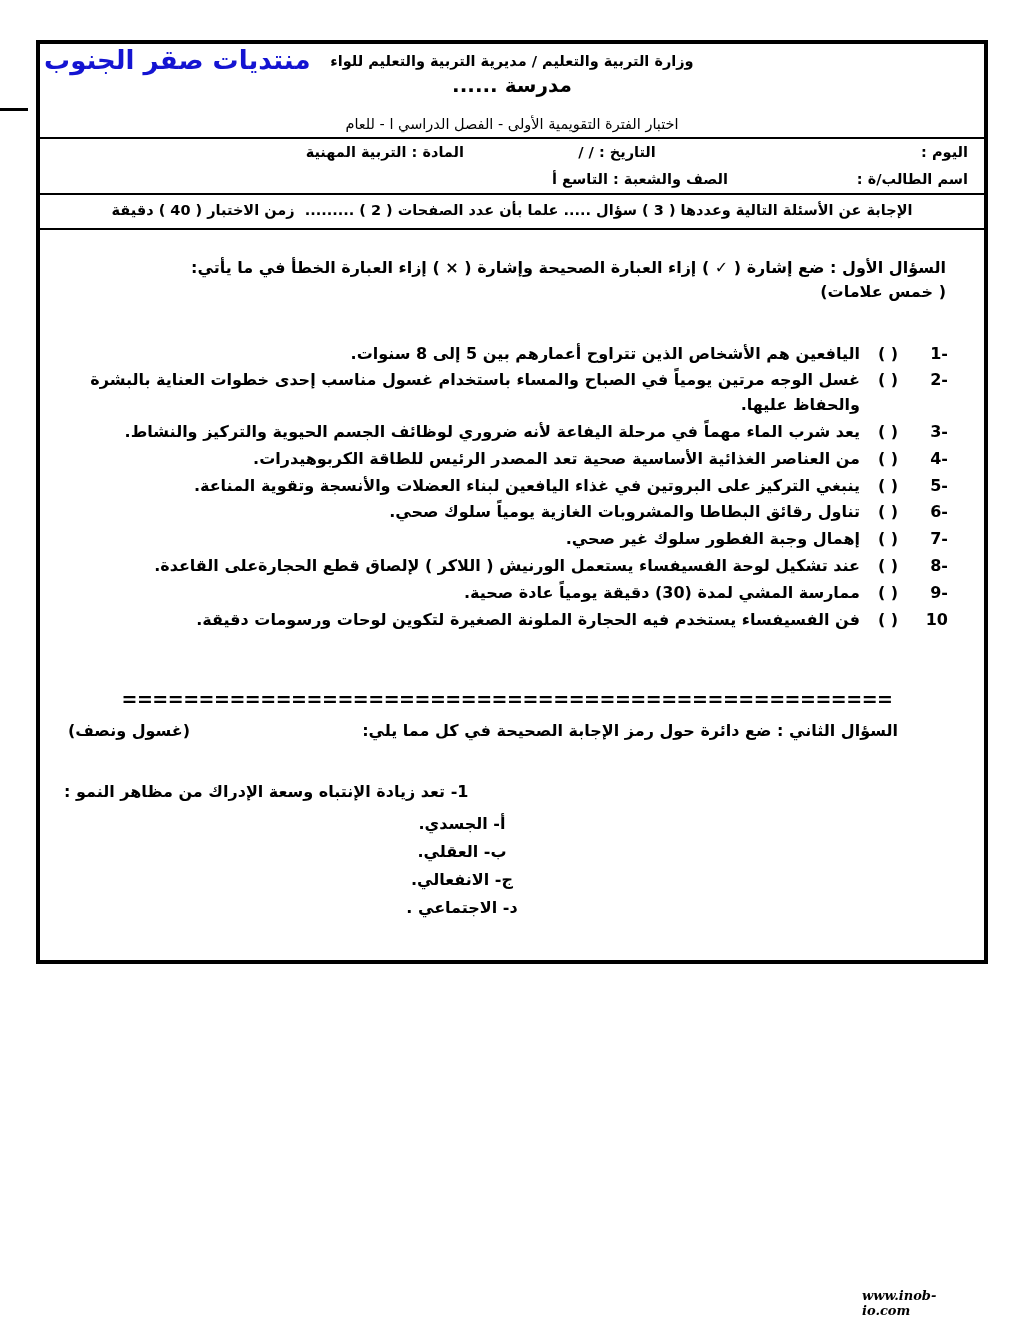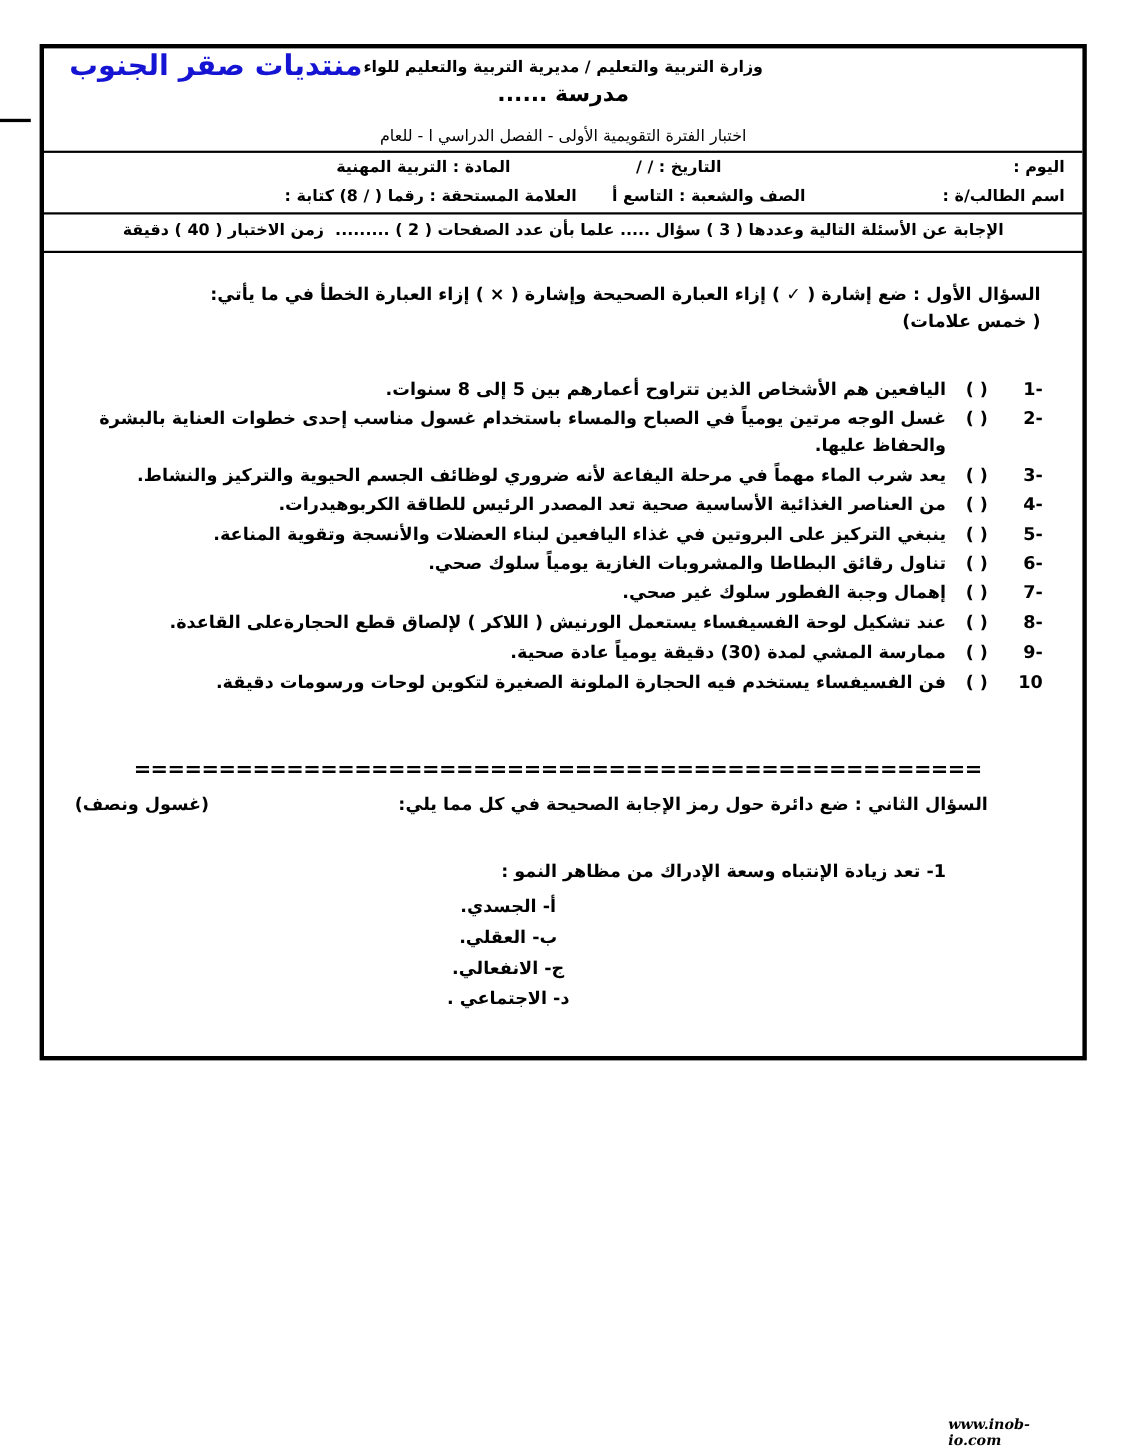--- a/index.html
+++ b/index.html
@@ -43,21 +43,20 @@
   #watermark {
     position: absolute;
     left: 44px;
     top: 45px;
     font-size: 26px;
     font-weight: bold;
     color: #1414d2;
     letter-spacing: 0px;
     white-space: nowrap;
     z-index: 5;
-    margin-left: 19px;
   }
 
   
   .hdr-ministry {
     text-align: center;
     font-size: 14.5px;
     font-weight: bold;
     padding-top: 8px;
     line-height: 1.3;
   }
@@ -192,21 +191,21 @@
     padding: 0 52px 0 4px;
   }
 
   #mcq-block {
     margin-top: 38px;
     padding-right: 0px;
   }
   .mcq-stem {
     font-size: 16px;
     font-weight: bold;
-    text-align: right;
+    text-align: left;
     line-height: 1.7;
     margin-bottom: 4px;
     padding-right: 90px;
   }
   .mcq-opt {
     font-size: 16px;
     font-weight: bold;
     text-align: center;
     line-height: 1.75;
     padding-right: 90px;
@@ -246,21 +245,20 @@
 
   <div class="info-row">
     <div class="info-cell c-right">اليوم :</div>
     <div class="info-cell c-mid">التاريخ :      /      /</div>
     <div class="info-cell c-left">المادة : التربية المهنية</div>
   </div>
 
   <div class="info-row">
     <div class="info-cell c-right2">اسم الطالب/ة :</div>
     <div class="info-cell c-mid2">الصف والشعبة : التاسع    أ</div>
-    <div class="info-cell c-left2">العلامة المستحقة : رقما   (      /    8)  كتابة :</div>
   </div>
 
   <div class="info-sep"></div>
 
   <div class="instr-row">الإجابة عن الأسئلة التالية وعددها (  3  ) سؤال ..... علما بأن عدد الصفحات (     2    ) ......... ‏       زمن الاختبار (  40     ) دقيقة</div>
 
   <div class="info-sep"></div>
 
   <div id="body-area">
 

